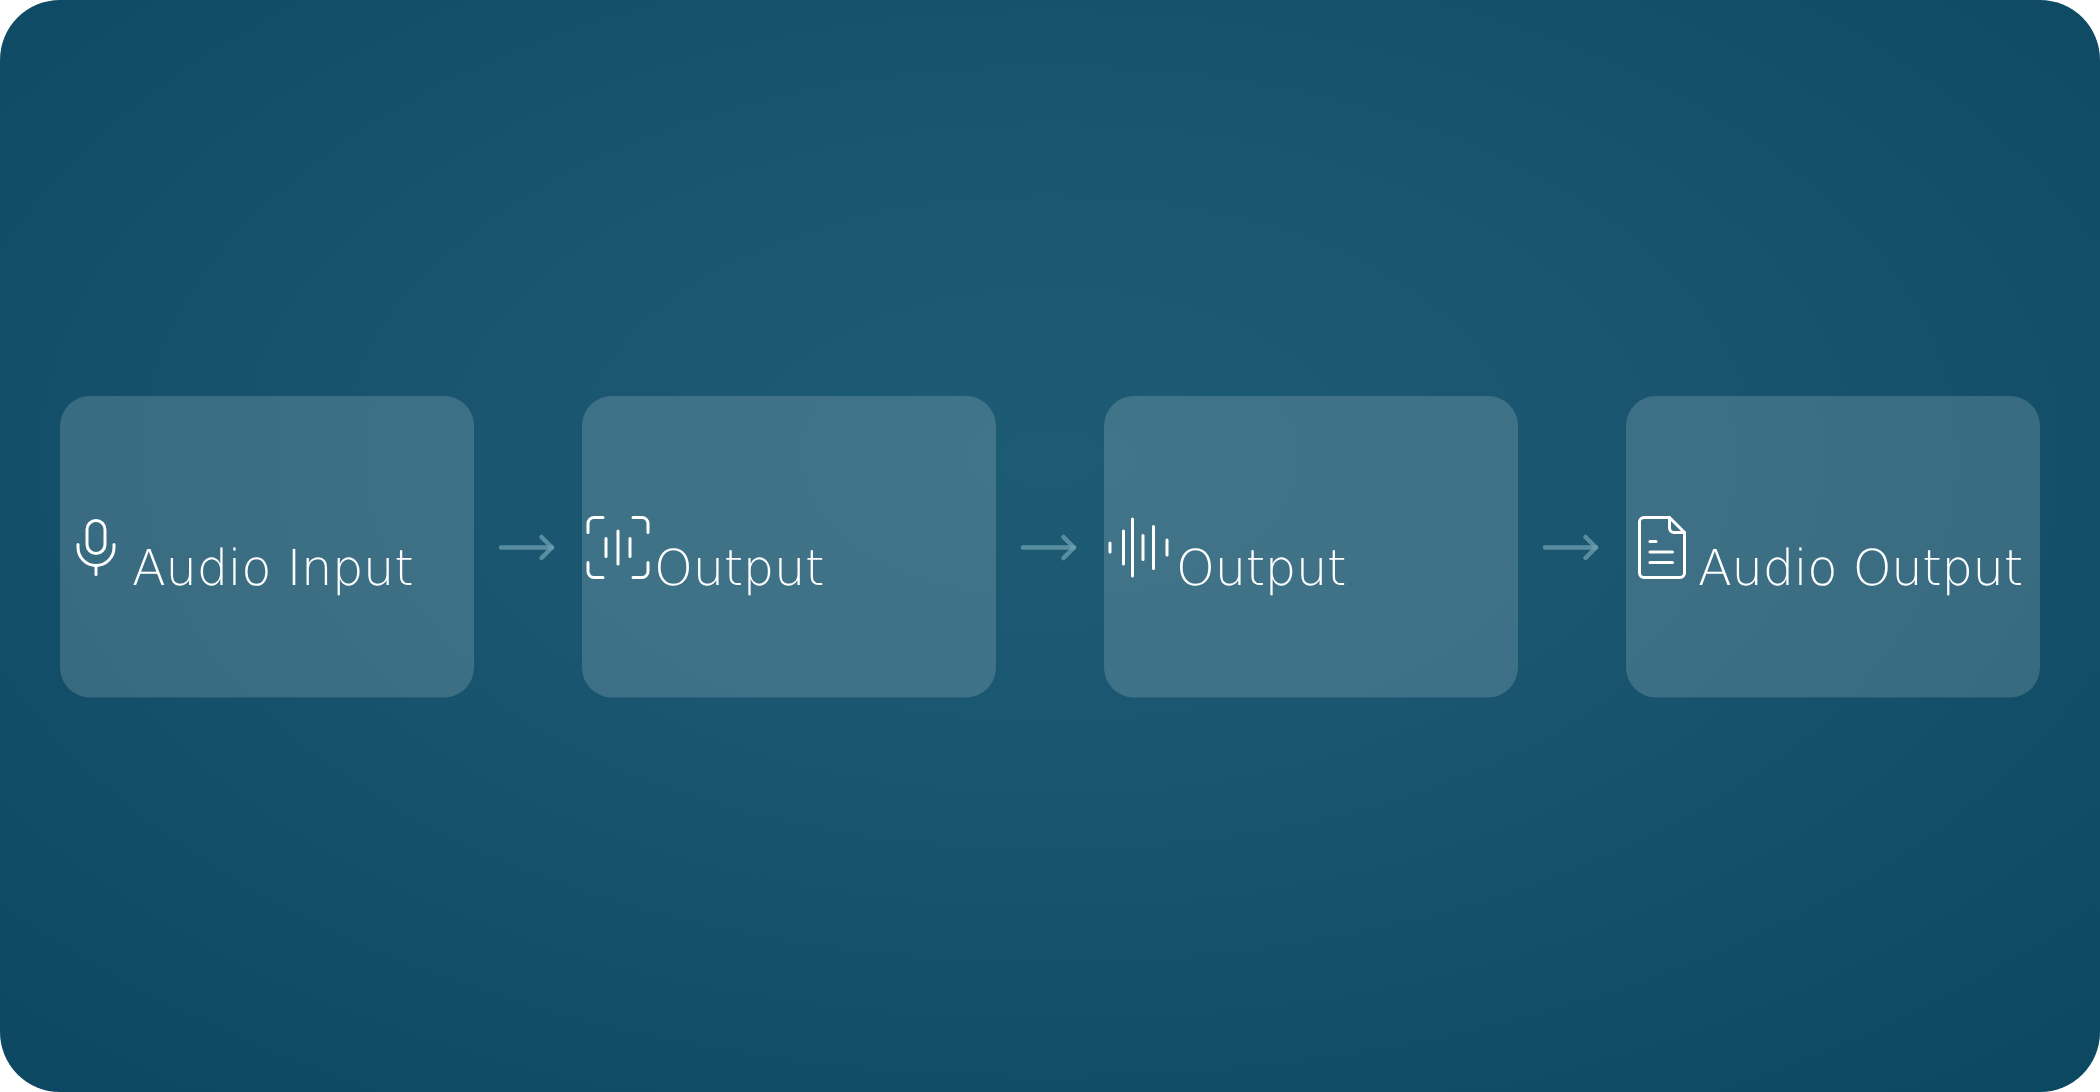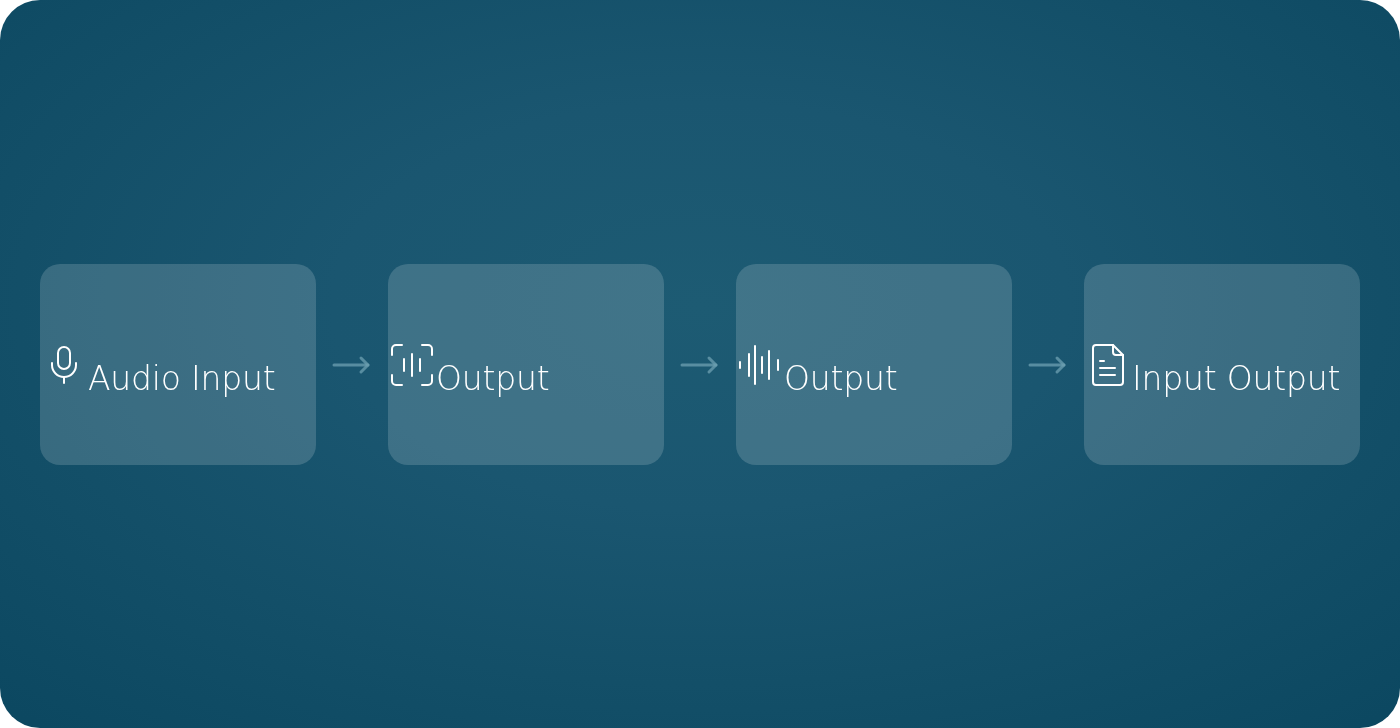--- a/index.html
+++ b/index.html
@@ -153,17 +153,17 @@
     <div class="stage">
       <div class="icon">
         <svg viewBox="0 0 48 48">
           <path d="M29 4 H12 a3 3 0 0 0 -3 3 v34 a3 3 0 0 0 3 3 h24 a3 3 0 0 0 3 -3 V14 Z"></path>
           <path d="M29 4 v7 a3 3 0 0 0 3 3 h7"></path>
           <line x1="16" y1="20" x2="20" y2="20"></line>
           <line x1="16" y1="27" x2="31" y2="27"></line>
           <line x1="16" y1="34" x2="31" y2="34"></line>
         </svg>
       </div>
-      <div class="label">Input Output</div>
+      <div class="label">Audio Output</div>
     </div>
 
   </div>
 </div>
 
 </body></html>

